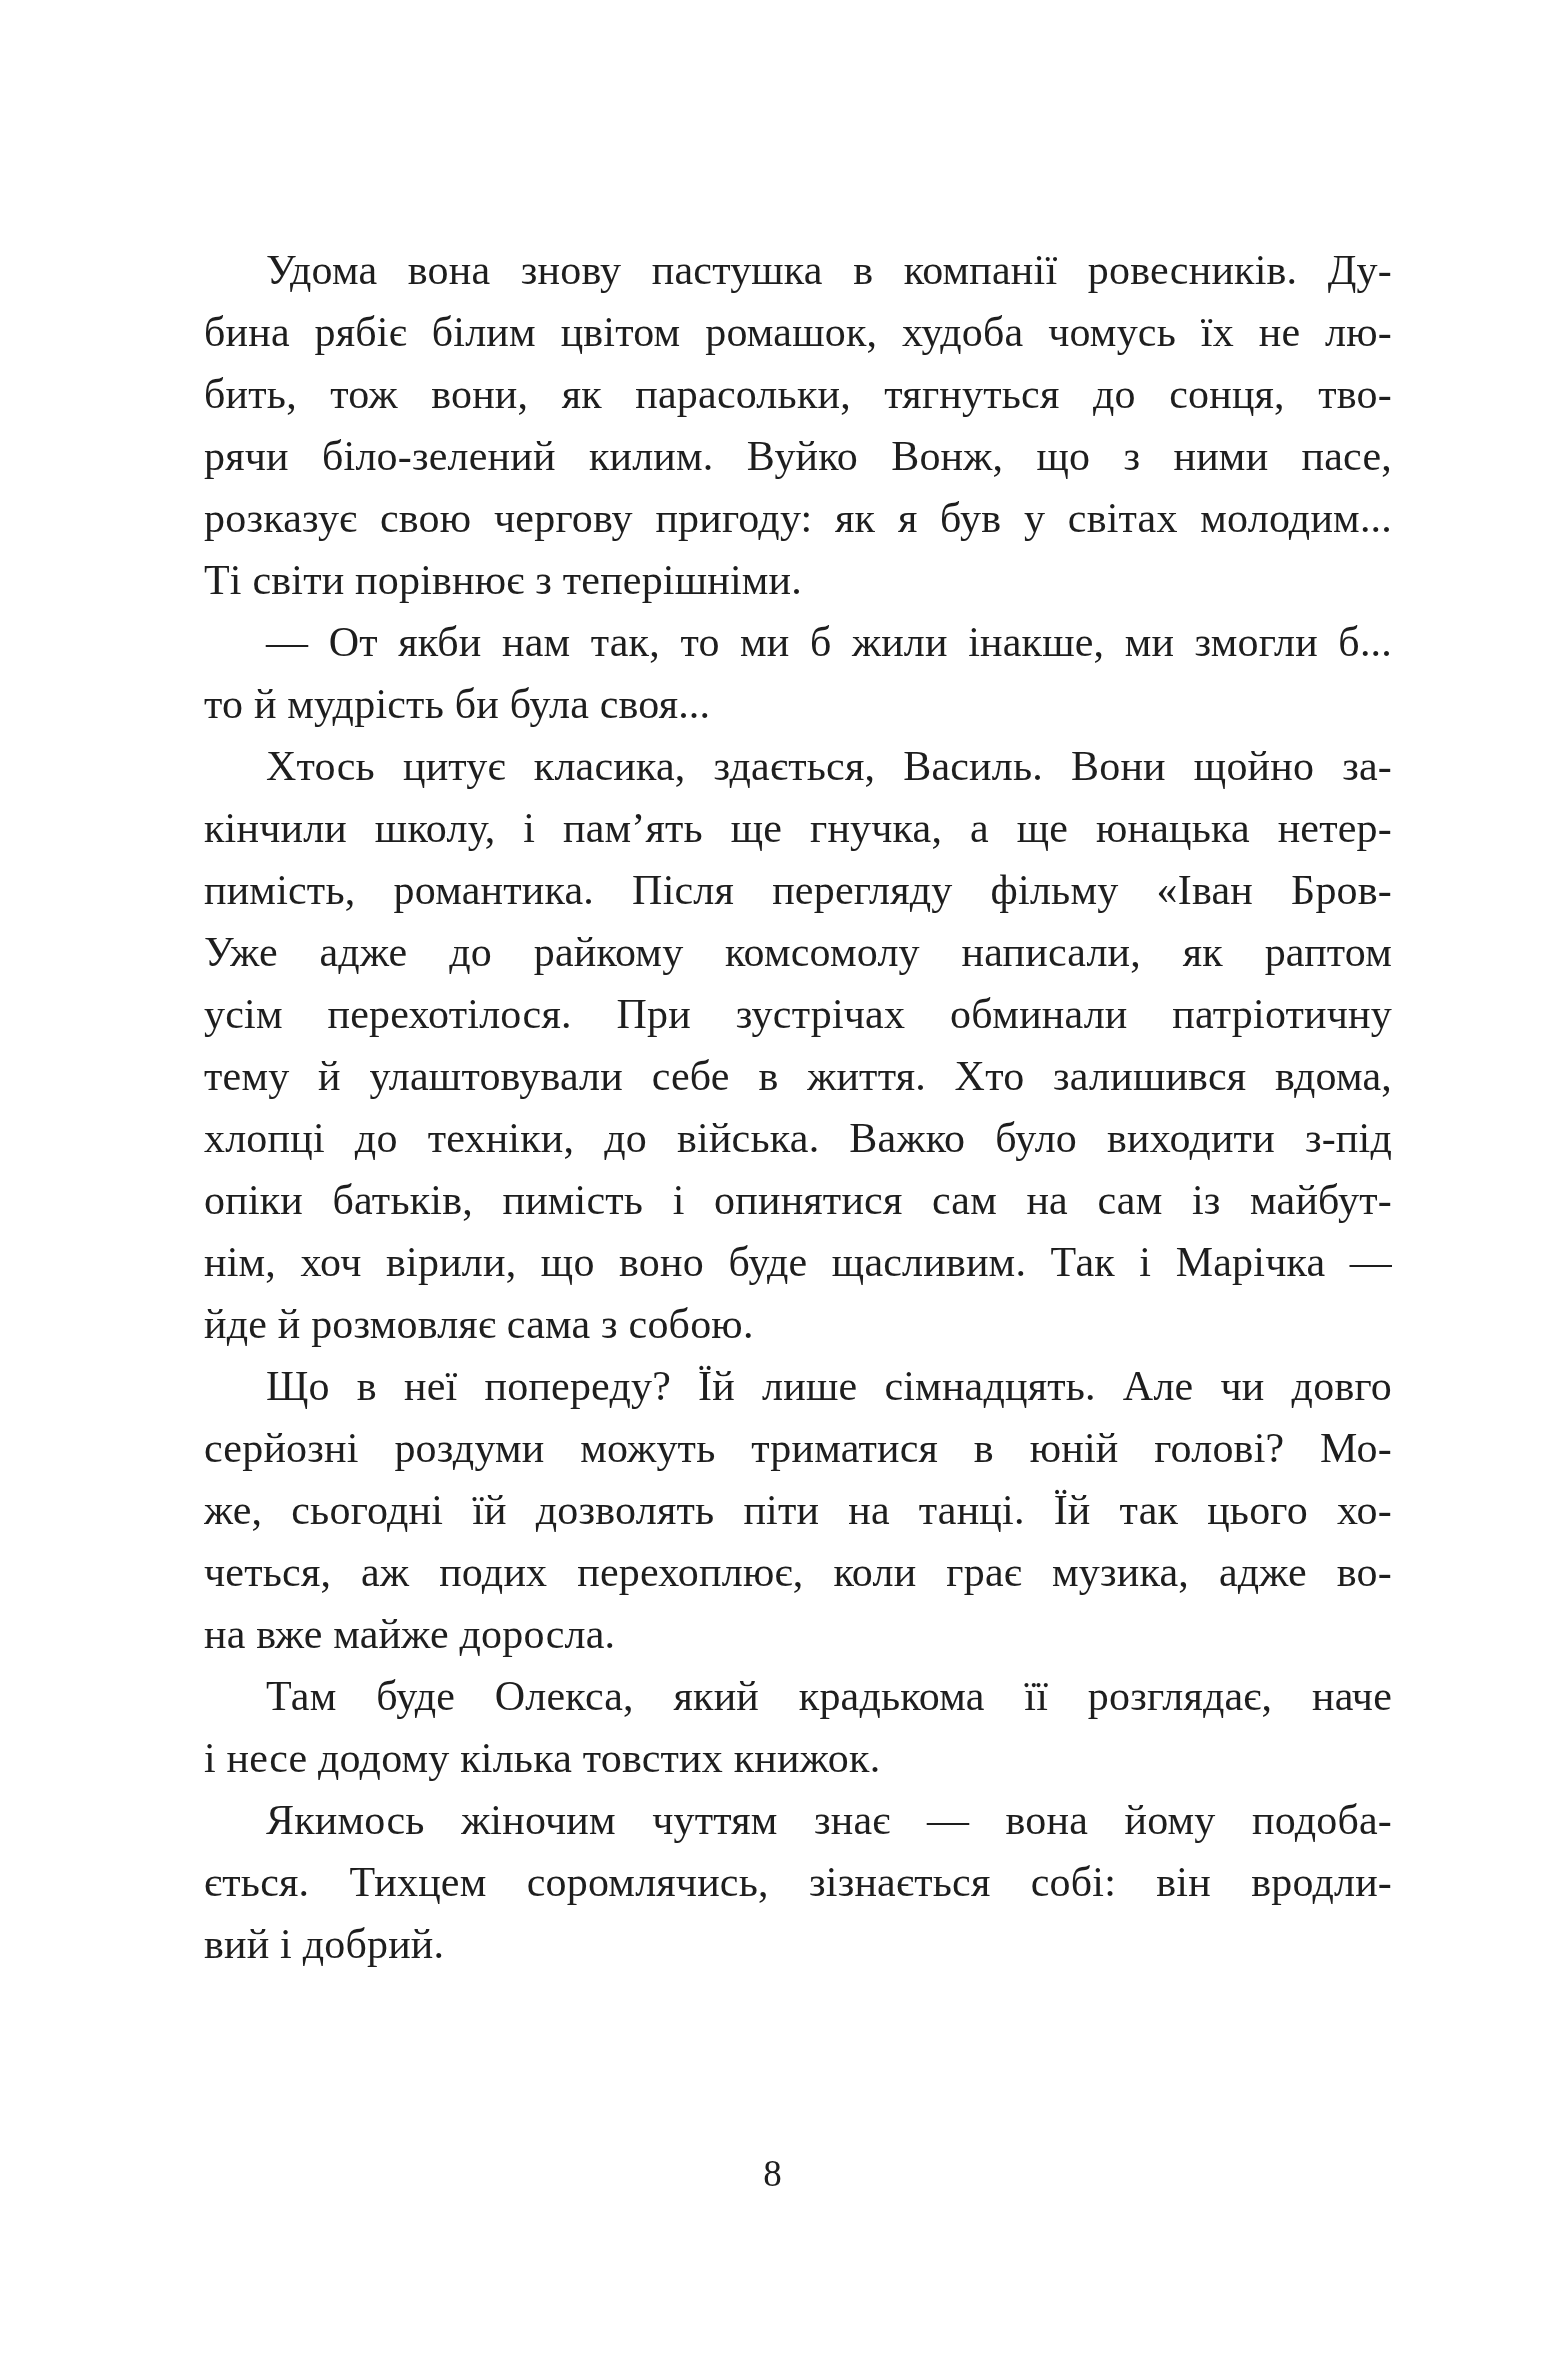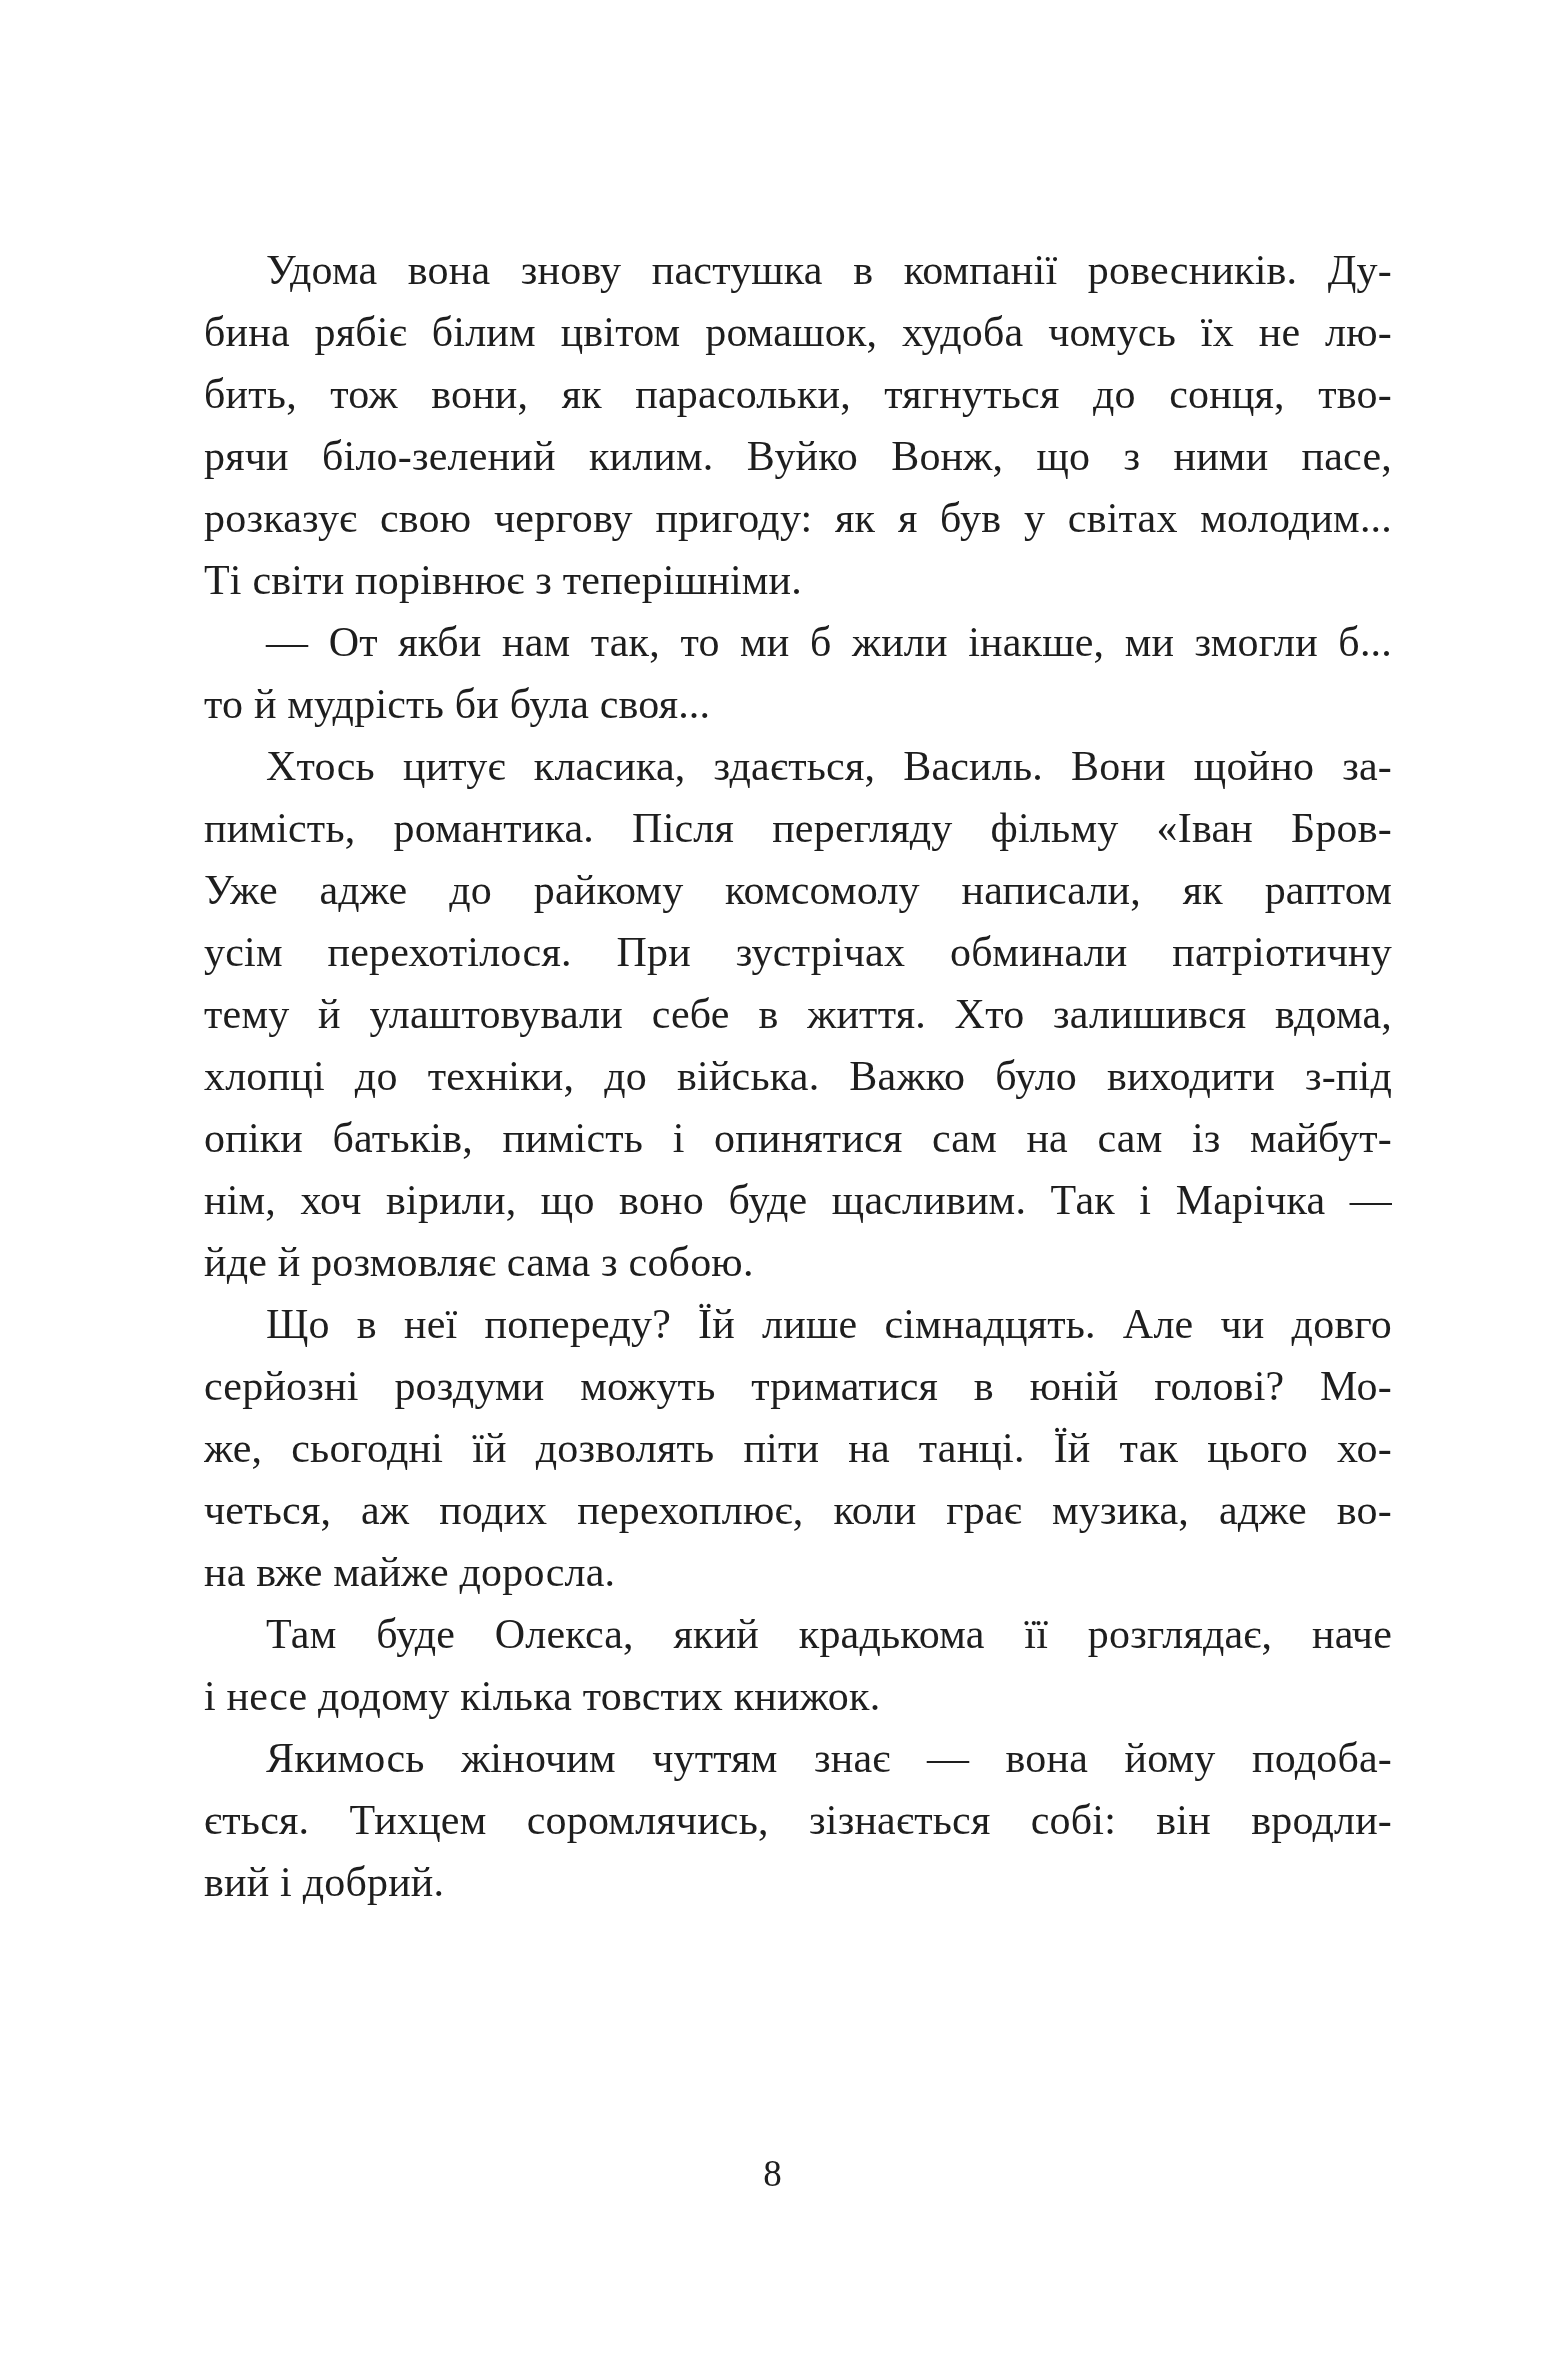--- a/index.html
+++ b/index.html
@@ -62,20 +62,21 @@
   <div class="text-block" id="text-block">
       <div class="text-line para-start">Удома вона знову пастушка в компанії ровесників. Ду-</div>
       <div class="text-line">бина рябіє білим цвітом ромашок, худоба чомусь їх не лю-</div>
       <div class="text-line">бить, тож вони, як парасольки, тягнуться до сонця, тво-</div>
       <div class="text-line">рячи біло-зелений килим. Вуйко Вонж, що з ними пасе,</div>
       <div class="text-line">розказує свою чергову пригоду: як я був у світах молодим...</div>
       <div class="text-line para-end">Ті світи порівнює з теперішніми.</div>
       <div class="text-line para-start">— От якби нам так, то ми б жили інакше, ми змогли б...</div>
       <div class="text-line para-end">то й мудрість би була своя...</div>
       <div class="text-line para-start">Хтось цитує класика, здається, Василь. Вони щойно за-</div>
+      <div class="text-line">кінчили школу, і пам’ять ще гнучка, а ще юнацька нетер-</div>
       <div class="text-line">пимість, романтика. Після перегляду фільму «Іван Бров-</div>
       <div class="text-line">Уже адже до райкому комсомолу написали, як раптом</div>
       <div class="text-line">усім перехотілося. При зустрічах обминали патріотичну</div>
       <div class="text-line">тему й улаштовували себе в життя. Хто залишився вдома,</div>
       <div class="text-line">хлопці до техніки, до війська. Важко було виходити з-під</div>
       <div class="text-line">опіки батьків, пимість і опинятися сам на сам із майбут-</div>
       <div class="text-line">нім, хоч вірили, що воно буде щасливим. Так і Марічка —</div>
       <div class="text-line para-end">йде й розмовляє сама з собою.</div>
       <div class="text-line para-start">Що в неї попереду? Їй лише сімнадцять. Але чи довго</div>
       <div class="text-line">серйозні роздуми можуть триматися в юній голові? Мо-</div>

